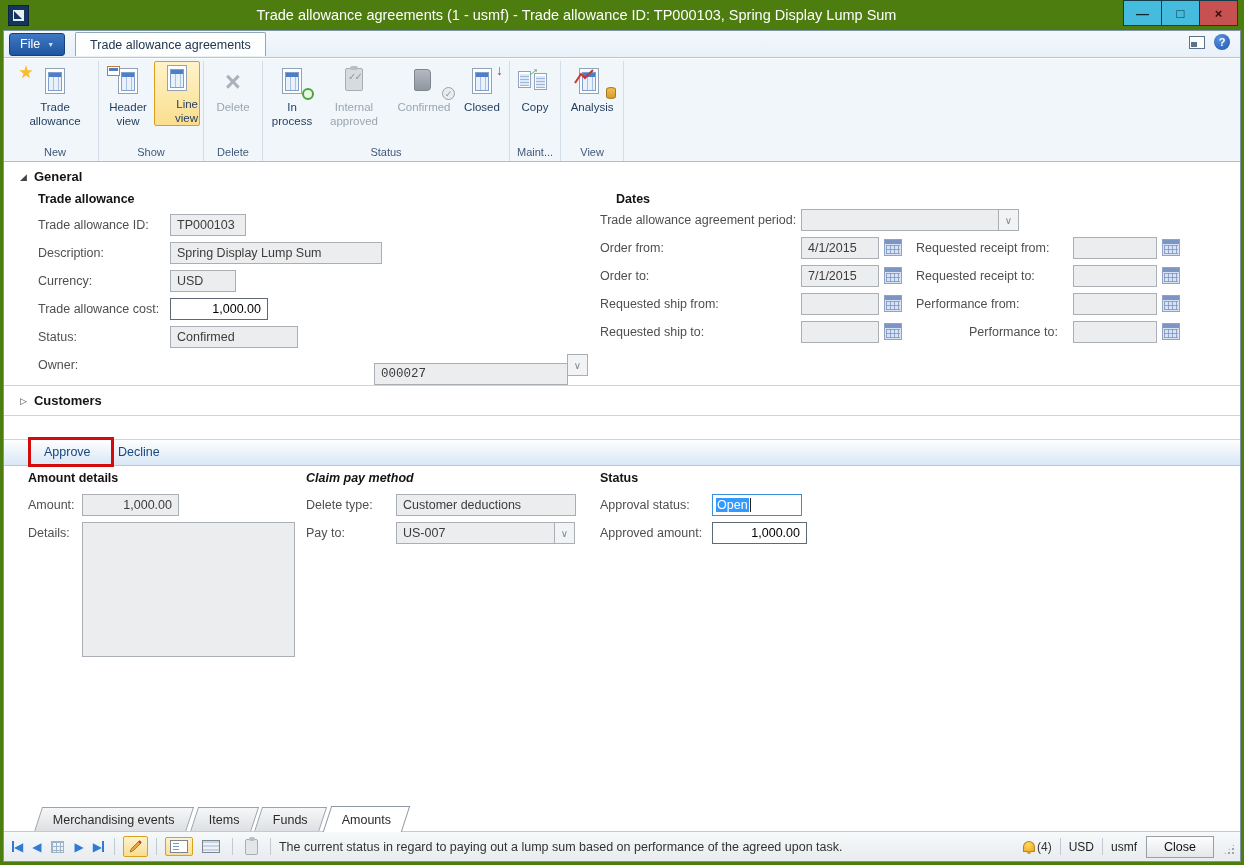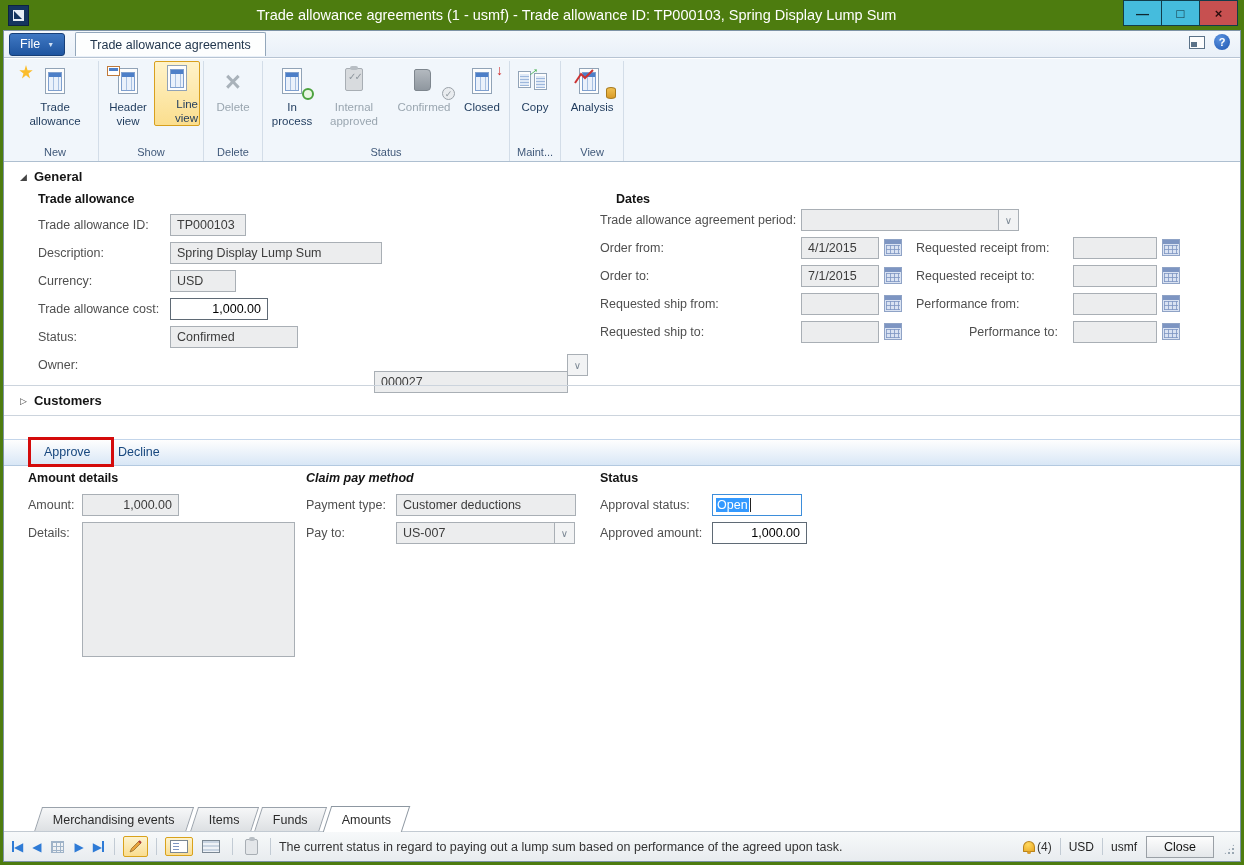--- a/index.html
+++ b/index.html
@@ -294,21 +294,21 @@
       <div class="fld white num" style="left:166px; top:135px; width:98px;">
           <span>1,000.00</span>
         </div>
 
       <div class="flabel" style="left:34px; top:167px;">Status:</div>
       <div class="fld" style="left:166px; top:163px; width:128px;">
           <span>Confirmed</span>
         </div>
 
       <div class="flabel" style="left:34px; top:195px;">Owner:</div>
-      <div class="fld" style="left:370px; top:208px; width:194px;">
+      <div class="fld" style="left:370px; top:200px; width:194px;font-family:Liberation Mono, monospace;">
           <span>000027</span>
         </div>
       <div class="chevbox" style="left:563px; top:191px;">
           <span>∨</span>
         </div>
 
       <div class="flabel" style="left:596px; top:50px;">Trade allowance agreement period:</div>
       <div class="fld" style="left:797px; top:46px; width:198px;">
           <span></span>
         </div>
@@ -376,21 +376,21 @@
       <div class="grphdr" style="left:302px; top:308px;font-style:italic;">Claim pay method</div>
       <div class="grphdr" style="left:596px; top:308px;">Status</div>
 
       <div class="flabel" style="left:24px; top:335px;">Amount:</div>
       <div class="fld num" style="left:78px; top:331px; width:97px;">
           <span>1,000.00</span>
         </div>
       <div class="flabel" style="left:24px; top:363px;">Details:</div>
       <div class="details-area" style="left:78px; top:359px; width:213px; height:135px;"><span></span></div>
 
-      <div class="flabel" style="left:302px; top:335px;">Payment type:</div>
+      <div class="flabel" style="left:302px; top:335px;">Delete type:</div>
       <div class="fld" style="left:392px; top:331px; width:180px;">
           <span>Customer deductions</span>
         </div>
       <div class="flabel" style="left:302px; top:363px;">Pay to:</div>
       <div class="fld" style="left:392px; top:359px; width:159px;">
           <span>US-007</span>
         </div>
       <div class="chevbox" style="left:550px; top:359px;">
           <span>∨</span>
         </div>

